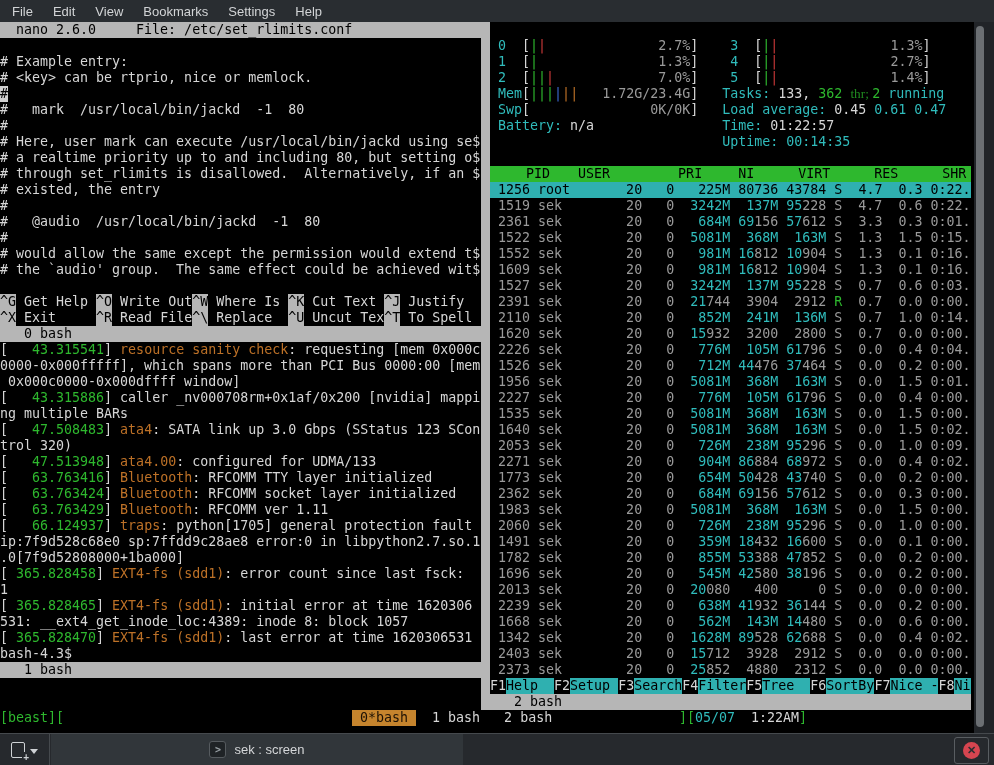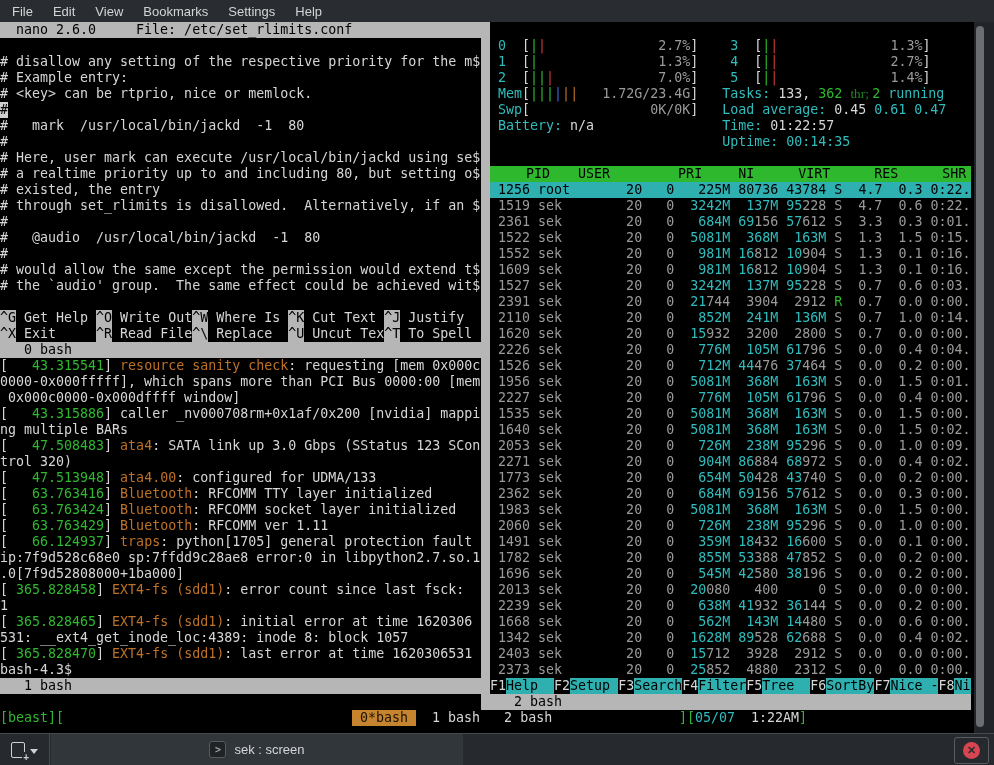--- a/index.html
+++ b/index.html
@@ -71,30 +71,29 @@
       <span class="menu-item">View</span>
       <span class="menu-item">Bookmarks</span>
       <span class="menu-item">Settings</span>
       <span class="menu-item">Help</span>
     </div>
 
   <div class="term">
     <div class="pane pane-left" id="paneLeft">
         <div class="line rv">  nano 2.6.0     File: /etc/set_rlimits.conf</div>
         <div class="line"></div>
-        <div class="line"># disallow any setting of the respective priority for the m$</div>
         <div class="line"># Example entry:</div>
         <div class="line"># &lt;key&gt; can be rtprio, nice or memlock.</div>
         <div class="line"><span class="cursor">#</span></div>
         <div class="line">#   mark  /usr/local/bin/jackd  -1  80</div>
         <div class="line">#</div>
         <div class="line"># Here, user mark can execute /usr/local/bin/jackd using se$</div>
         <div class="line"># a realtime priority up to and including 80, but setting o$</div>
+        <div class="line"># through set_rlimits is disallowed.  Alternatively, if an $</div>
         <div class="line"># existed, the entry</div>
-        <div class="line"># through set_rlimits is disallowed.  Alternatively, if an $</div>
         <div class="line">#</div>
         <div class="line">#   @audio  /usr/local/bin/jackd  -1  80</div>
         <div class="line">#</div>
         <div class="line"># would allow the same except the permission would extend t$</div>
         <div class="line"># the `audio' group.  The same effect could be achieved wit$</div>
         <div class="line"></div>
         <div class="line"><span class="key">^G</span><span class="c-w"> Get Help </span><span class="key">^O</span><span class="c-w"> Write Out</span><span class="key">^W</span><span class="c-w"> Where Is </span><span class="key">^K</span><span class="c-w"> Cut Text </span><span class="key">^J</span><span class="c-w"> Justify</span></div>
         <div class="line"><span class="key">^X</span><span class="c-w"> Exit     </span><span class="key">^R</span><span class="c-w"> Read File</span><span class="key">^\</span><span class="c-w"> Replace  </span><span class="key">^U</span><span class="c-w"> Uncut Tex</span><span class="key">^T</span><span class="c-w"> To Spell</span></div>
         <div class="line caption">   0 bash</div>
         <div class="line"><span class="c-w">[</span><span class="c-g">   43.315541</span><span class="c-w">] </span><span class="c-ot">resource sanity check</span><span class="c-w">: requesting [mem 0x000c</span></div>

